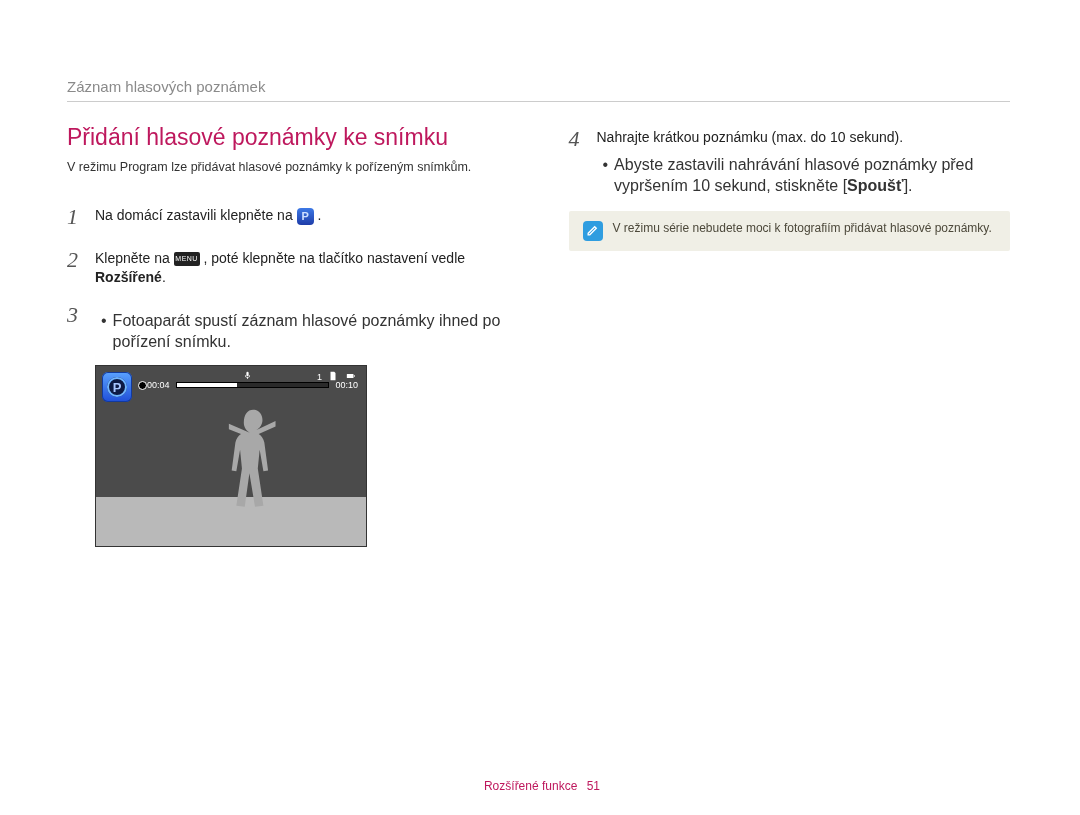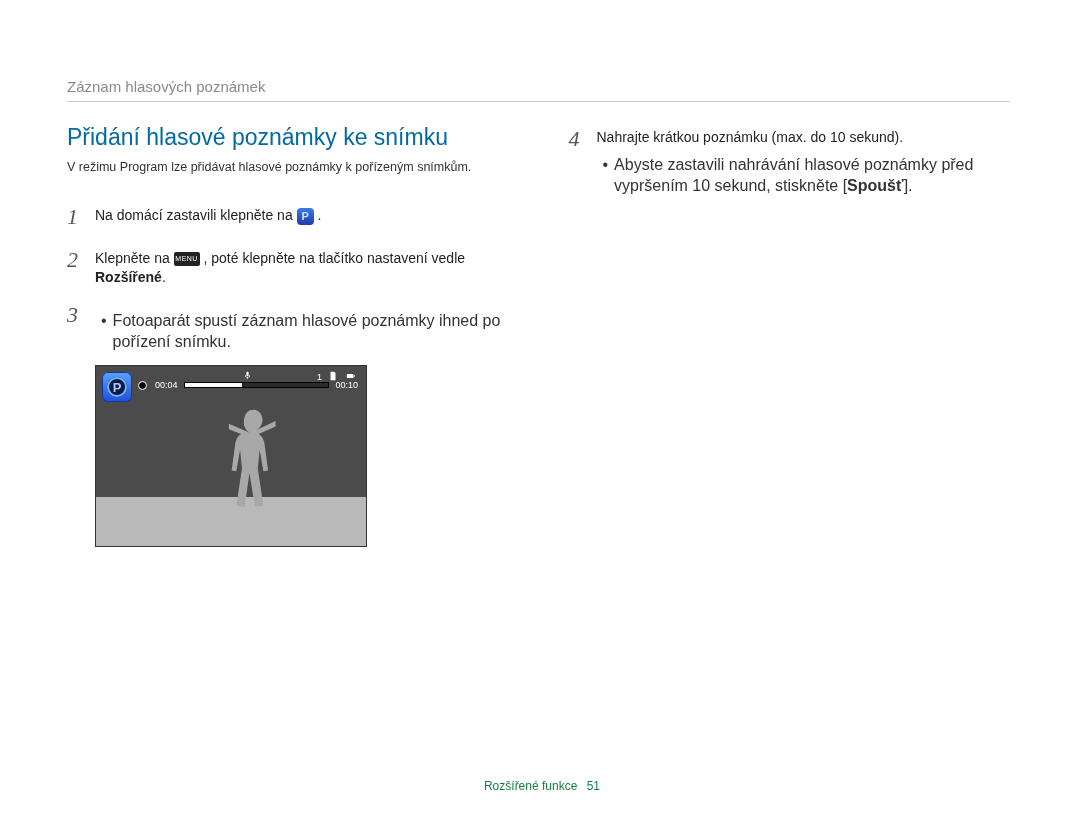--- a/index.html
+++ b/index.html
@@ -24,21 +24,21 @@
   }
   .columns {
     display: flex;
     gap: 60px;
   }
   .col {
     flex: 1;
     min-width: 0;
   }
   .heading {
-    color: #0369a1;
+    color: #be185d;
     font-size: 23px;
     margin-bottom: 8px;
   }
   .intro {
     font-size: 12.5px;
     color: #333;
     margin-bottom: 26px;
     line-height: 1.35;
   }
   .step {
@@ -118,21 +118,21 @@
     position: absolute;
     top: 14px;
     left: 42px;
     right: 8px;
     display: flex;
     align-items: center;
     justify-content: space-between;
     color: #fff;
     font-size: 9px;
   }
-  .status-left{display:flex;align-items:center;gap:8px}
+  .status-left{display:flex;align-items:center;gap:0}
   .rec-dot{width:7px;height:7px;border-radius:50%;background:#000;border:1px solid #fff;}
   .progress {
     flex: 1;
     height: 4px;
     margin: 0 6px;
     background: #2a2a2a;
     position: relative;
     border:1px solid #000;
   }
   .progress-fill {
@@ -182,21 +182,21 @@
     flex-shrink:0;
   }
   .note-icon svg{width:13px;height:13px;}
 
   .footer {
     position: absolute;
     bottom: 22px;
     left: 4px; right: 0;
     text-align: center;
     font-size: 12px;
-    color: #15803d;
+    color: #be185d;
   }
   .footer .pg{margin-left:6px;}
 
   
   .icon-p-small{
     display:inline-block;width:17px;height:17px;border-radius:4px;
     background: linear-gradient(#3d79e6,#1e3ca8);
     vertical-align:middle;
     position:relative;
     color:#cfe0ff;font-size:11px;font-weight:700;
@@ -305,20 +305,28 @@
           <div class="bullets">
             <div class="bullet">
               <span>
                 <span>Abyste zastavili nahrávání hlasové poznámky před vypršením 10 sekund, stiskněte [</span><span class="bold">Spoušť</span><span>].</span>
               </span>
             </div>
           </div>
         </div>
       </div>
 
+      <div class="note-box">
+        <div class="note-icon">
+          <svg viewBox="0 0 24 24" fill="none" stroke="#fff" stroke-width="2.5">
+            <path d="M4 17l12-12 3 3-12 12H4v-3z"></path>
+          </svg>
+        </div>
+        <div>V režimu série nebudete moci k fotografiím přidávat hlasové poznámky.</div>
+      </div>
     </div>
   </div>
 </div>
 
 <div class="footer">
   <span>Rozšířené funkce</span>
   <span class="pg">51</span>
 </div>
 
 </body></html>

